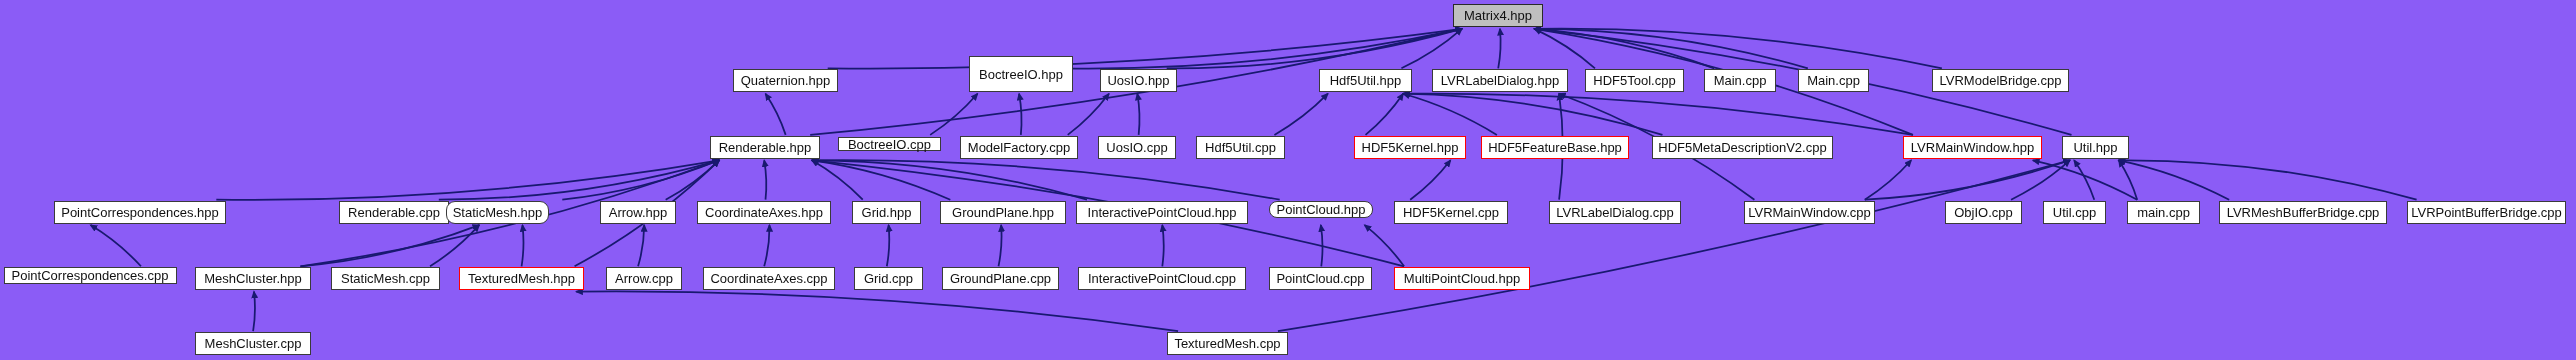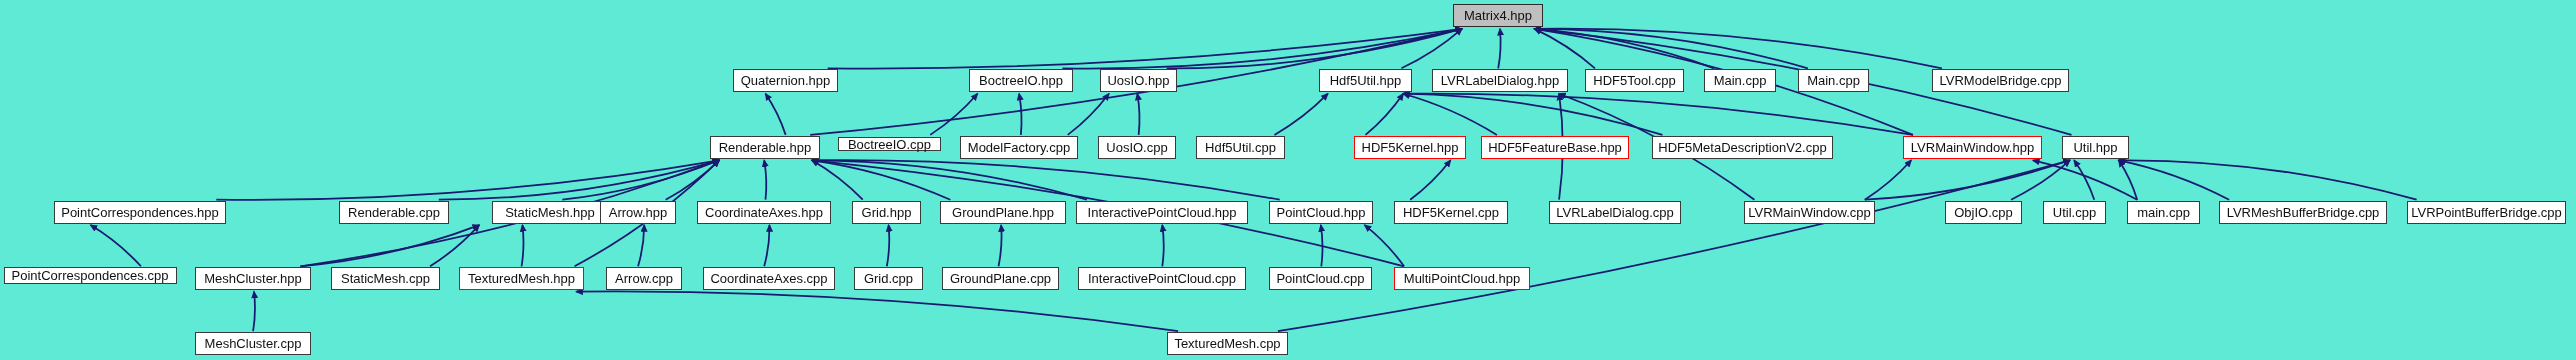--- a/index.html
+++ b/index.html
@@ -1,19 +1,19 @@
 <!DOCTYPE html>
 <html style="font-size:14px"><head>
 <meta charset="utf-8">
 <style>
   html,body{margin:0;padding:0;background:#ffffff;}
   #stage{
     position:relative;
     width:2576px;height:360px;
-    background:#5eead4;
+    background:#8b5cf6;
     font-family:"Liberation Sans", sans-serif;
     overflow:hidden;
   }
   #edge-layer{position:absolute;left:0;top:0;width:2576px;height:360px;z-index:1;}
   .node{
     position:absolute;
     box-sizing:border-box;
     z-index:2;
     background:#ffffff;
     border:1.8px solid #3a3a3a;
@@ -99,47 +99,47 @@
         <path d="M1011.5,304 Q1015.79,280.64 1013.5,257" fill="none" stroke="#191970" stroke-width="2" marker-end="url(#arrow)"></path>
         <path d="M1139,304 Q1143.79,280.71 1142,257" fill="none" stroke="#191970" stroke-width="2" marker-end="url(#arrow)"></path>
         <path d="M1326,304 Q1329.29,280.5 1326,257" fill="none" stroke="#191970" stroke-width="2" marker-end="url(#arrow)"></path>
         <path d="M1507.5,304 Q1510.54,280.465 1507,257" fill="none" stroke="#191970" stroke-width="2" marker-end="url(#arrow)"></path>
         <path d="M1602,304 Q1582.79,277.35 1557,257" fill="none" stroke="#191970" stroke-width="2" marker-end="url(#arrow)"></path>
       </g>
   </svg>
   <div id="nodes">
       <div class="node main" style="left: 1453px; top: 4.4px; width: 90px; height: 23px;">Matrix4.hpp</div>
       <div class="node" style="left: 733px; top: 69px; width: 105px; height: 23px;">Quaternion.hpp</div>
-      <div class="node" style="left: 969px; top: 69px; width: 104px; height: 23px;">BoctreeIO.hpp</div>
+      <div class="node" style="left: 969px; top: 56px; width: 104px; height: 36px;">BoctreeIO.hpp</div>
       <div class="node" style="left: 1100px; top: 69px; width: 77px; height: 23px;">UosIO.hpp</div>
       <div class="node" style="left: 1319px; top: 69px; width: 93px; height: 23px;">Hdf5Util.hpp</div>
       <div class="node" style="left: 1432px; top: 69px; width: 136px; height: 23px;">LVRLabelDialog.hpp</div>
       <div class="node" style="left: 1585px; top: 69px; width: 99px; height: 23px;">HDF5Tool.cpp</div>
       <div class="node" style="left: 1704px; top: 69px; width: 72px; height: 23px;">Main.cpp</div>
       <div class="node" style="left: 1798px; top: 69px; width: 71px; height: 23px;">Main.cpp</div>
       <div class="node" style="left: 1932px; top: 69px; width: 137px; height: 23px;">LVRModelBridge.cpp</div>
       <div class="node" style="left: 710px; top: 136px; width: 110px; height: 23px;">Renderable.hpp</div>
       <div class="node" style="left: 838px; top: 137px; width: 103px; height: 14px;">BoctreeIO.cpp</div>
       <div class="node" style="left: 960px; top: 136px; width: 118px; height: 23px;">ModelFactory.cpp</div>
       <div class="node" style="left: 1098px; top: 136px; width: 78px; height: 23px;">UosIO.cpp</div>
       <div class="node" style="left: 1196px; top: 136px; width: 89px; height: 23px;">Hdf5Util.cpp</div>
       <div class="node truncated" style="left: 1354px; top: 136px; width: 112px; height: 23px;">HDF5Kernel.hpp</div>
       <div class="node truncated" style="left: 1481px; top: 136px; width: 148px; height: 23px;">HDF5FeatureBase.hpp</div>
       <div class="node" style="left: 1652px; top: 136px; width: 181px; height: 23px;">HDF5MetaDescriptionV2.cpp</div>
       <div class="node truncated" style="left: 1903px; top: 136px; width: 139px; height: 23px;">LVRMainWindow.hpp</div>
       <div class="node" style="left: 2062px; top: 136px; width: 67px; height: 23px;">Util.hpp</div>
       <div class="node" style="left: 54px; top: 201px; width: 172px; height: 23px;">PointCorrespondences.hpp</div>
       <div class="node" style="left: 339px; top: 201px; width: 110px; height: 23px;">Renderable.cpp</div>
-      <div class="node" style="left: 492px; top: 201px; width: 116px; height: 23px;">StaticMesh.hpp</div>
+      <div class="node" style="left: 446px; top: 201px; width: 103px; height: 23px; border-radius: 9px;">StaticMesh.hpp</div>
       <div class="node" style="left: 600px; top: 201px; width: 76px; height: 23px;">Arrow.hpp</div>
       <div class="node" style="left: 697px; top: 201px; width: 134px; height: 23px;">CoordinateAxes.hpp</div>
       <div class="node" style="left: 852px; top: 201px; width: 69px; height: 23px;">Grid.hpp</div>
       <div class="node" style="left: 940px; top: 201px; width: 126px; height: 23px;">GroundPlane.hpp</div>
       <div class="node" style="left: 1076px; top: 201px; width: 172px; height: 23px;">InteractivePointCloud.hpp</div>
-      <div class="node" style="left: 1269px; top: 201px; width: 104px; height: 23px;">PointCloud.hpp</div>
+      <div class="node" style="left: 1269px; top: 201px; width: 104px; height: 17px; border-radius: 8px;">PointCloud.hpp</div>
       <div class="node" style="left: 1394px; top: 201px; width: 114px; height: 23px;">HDF5Kernel.cpp</div>
       <div class="node" style="left: 1549px; top: 201px; width: 132px; height: 23px;">LVRLabelDialog.cpp</div>
       <div class="node" style="left: 1744px; top: 201px; width: 131px; height: 23px;">LVRMainWindow.cpp</div>
       <div class="node" style="left: 1945px; top: 201px; width: 77px; height: 23px;">ObjIO.cpp</div>
       <div class="node" style="left: 2043px; top: 201px; width: 63px; height: 23px;">Util.cpp</div>
       <div class="node" style="left: 2127px; top: 201px; width: 73px; height: 23px;">main.cpp</div>
       <div class="node" style="left: 2219px; top: 201px; width: 168px; height: 23px;">LVRMeshBufferBridge.cpp</div>
       <div class="node" style="left: 2407px; top: 201px; width: 159px; height: 23px;">LVRPointBufferBridge.cpp</div>
       <div class="node" style="left: 3.5px; top: 267px; width: 173px; height: 17px;">PointCorrespondences.cpp</div>
       <div class="node" style="left: 195px; top: 267px; width: 116px; height: 23px;">MeshCluster.hpp</div>

